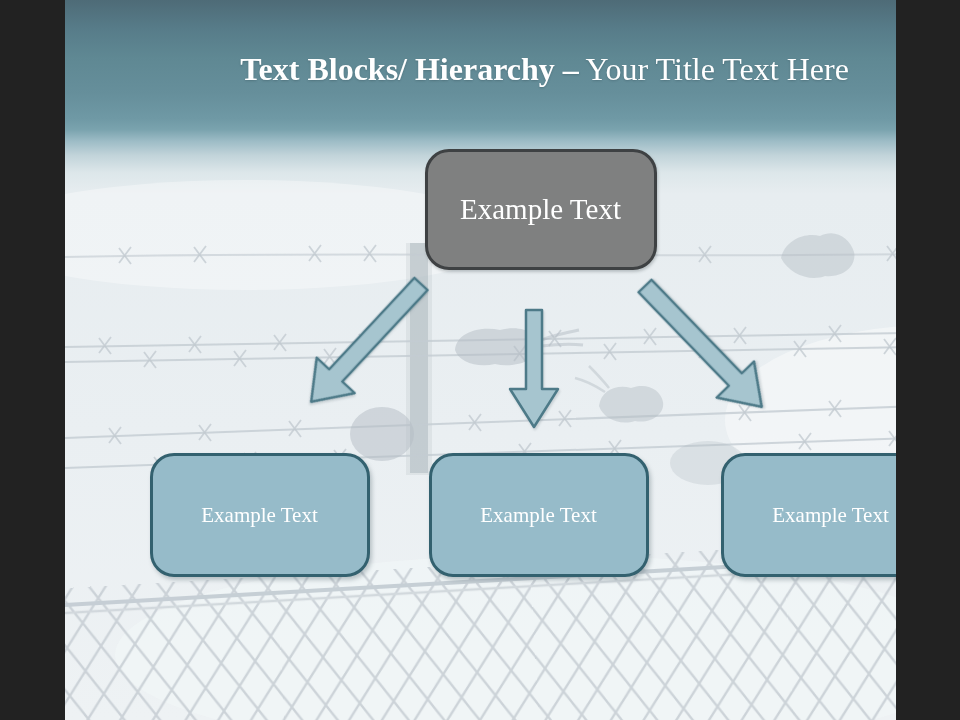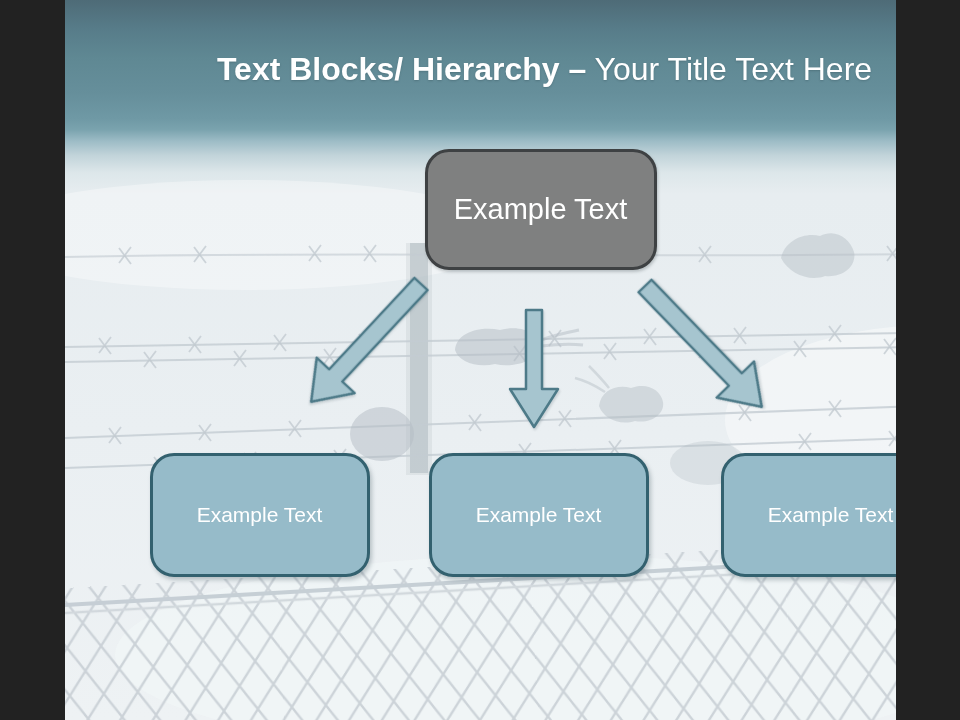--- a/index.html
+++ b/index.html
@@ -1,21 +1,21 @@
 <!DOCTYPE html>
 <html style="--title-text: #ffffff; --box-gray: #7f8080; --box-gray-border: #3e4143; --box-blue: #96bbc9; --box-blue-border: #33616f; --arrow-fill: #a6c5cf; --arrow-stroke: #4d7a88; --header-teal: #5f8893;"><head>
 <meta charset="utf-8">
 <style>
   html,body{margin:0;padding:0;background:#222;}
   .slide{
     position:relative;
     width:807px;height:720px;
     margin:0 auto;
     overflow:hidden;
-    font-family:Liberation Sans, sans-serif;
+    font-family:Liberation Serif, serif;
     background:linear-gradient(180deg,
       #4e6b77 0%,
       #577c89 4%,
       #5f8893 8%,
       #668f9b 13%,
       #6f99a5 16.5%,
       #7aa3ae 18%,
       #9dbcc6 19.6%,
       #c2d4da 21.6%,
       #dde7ea 24%,

